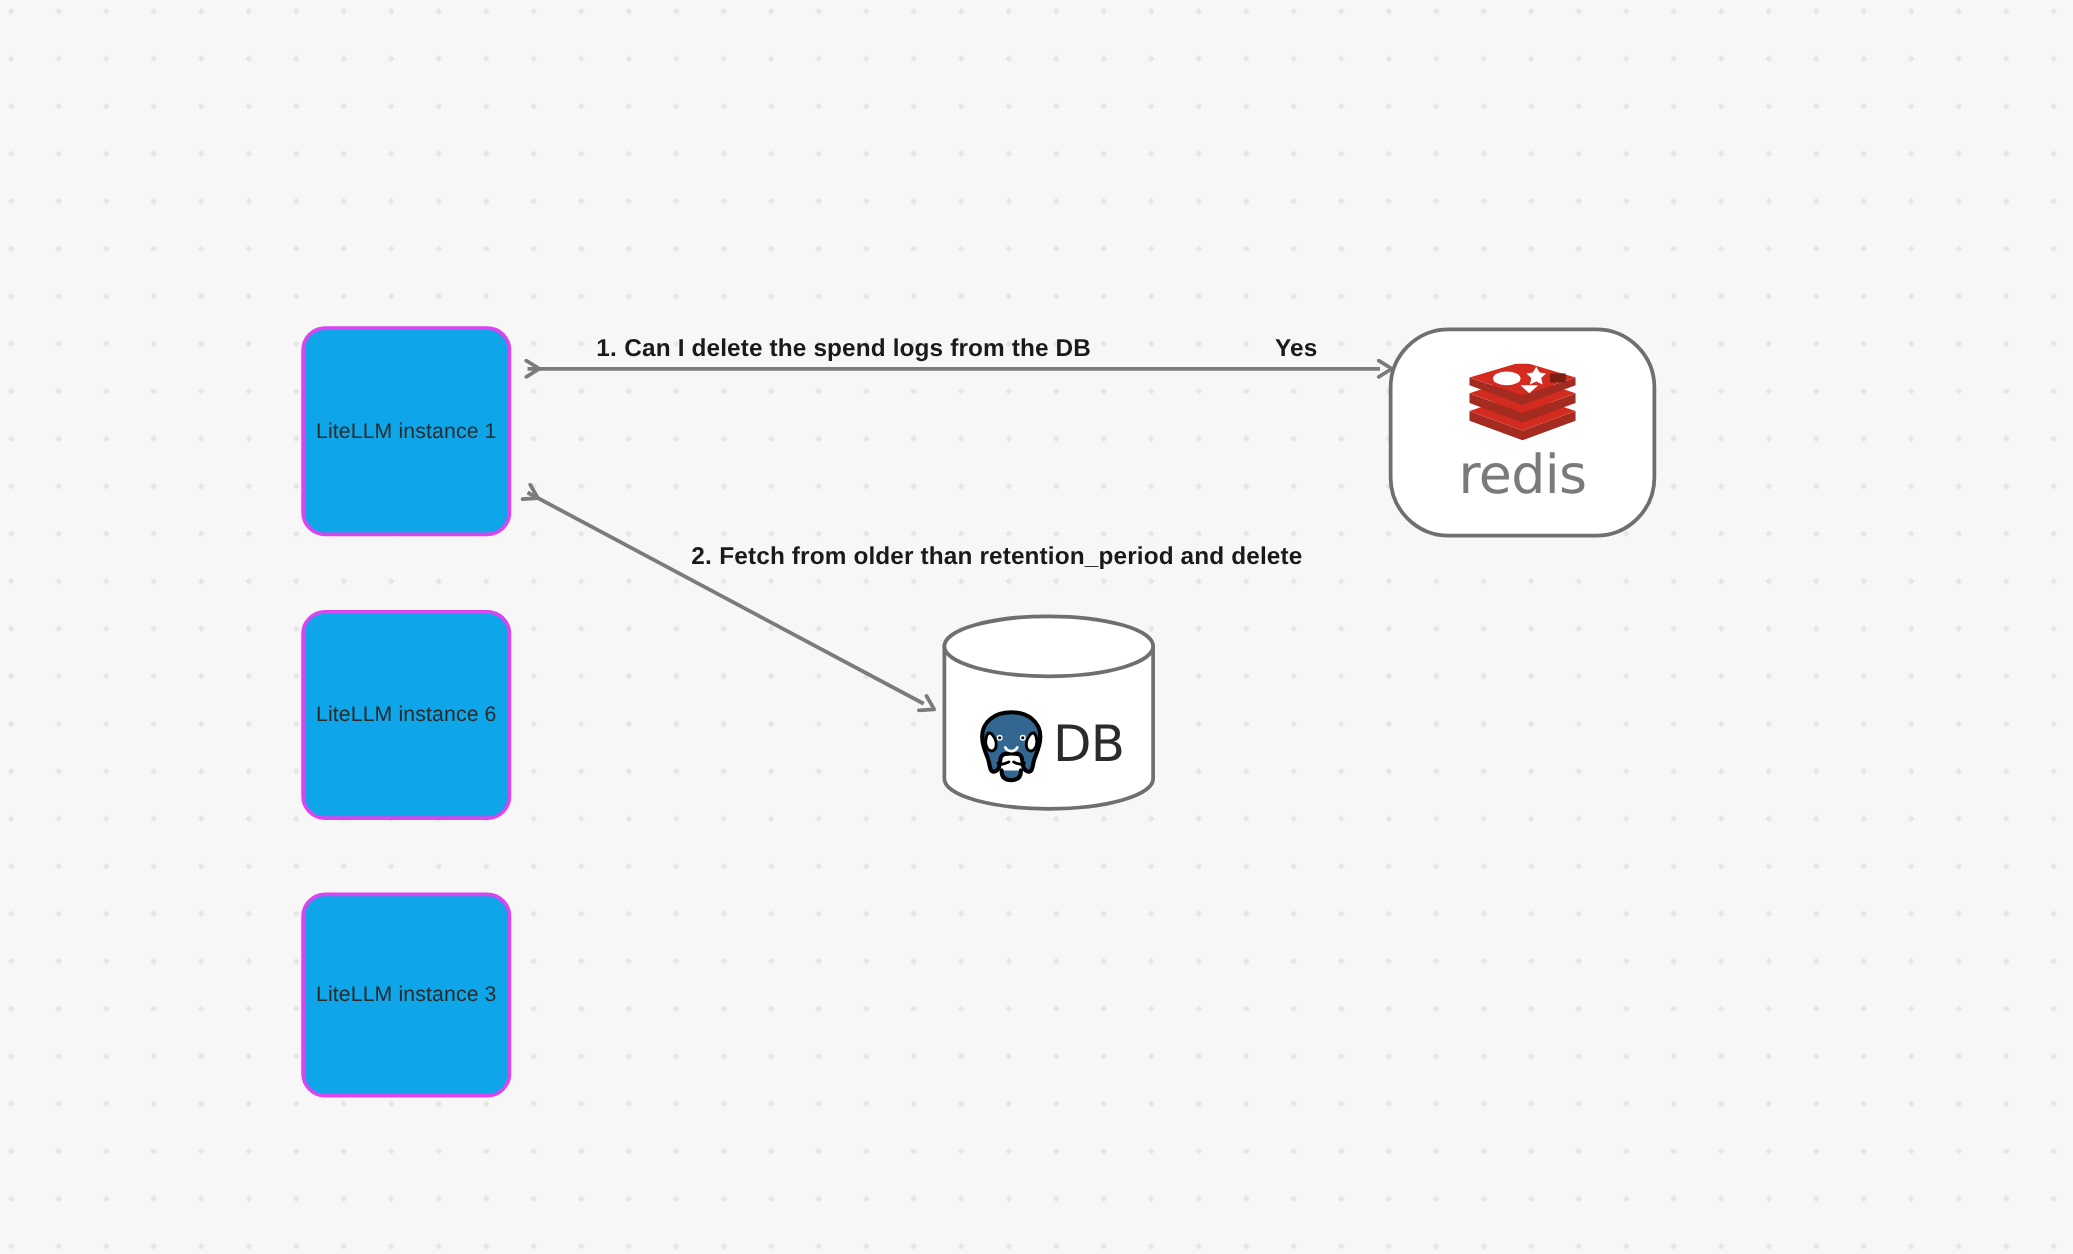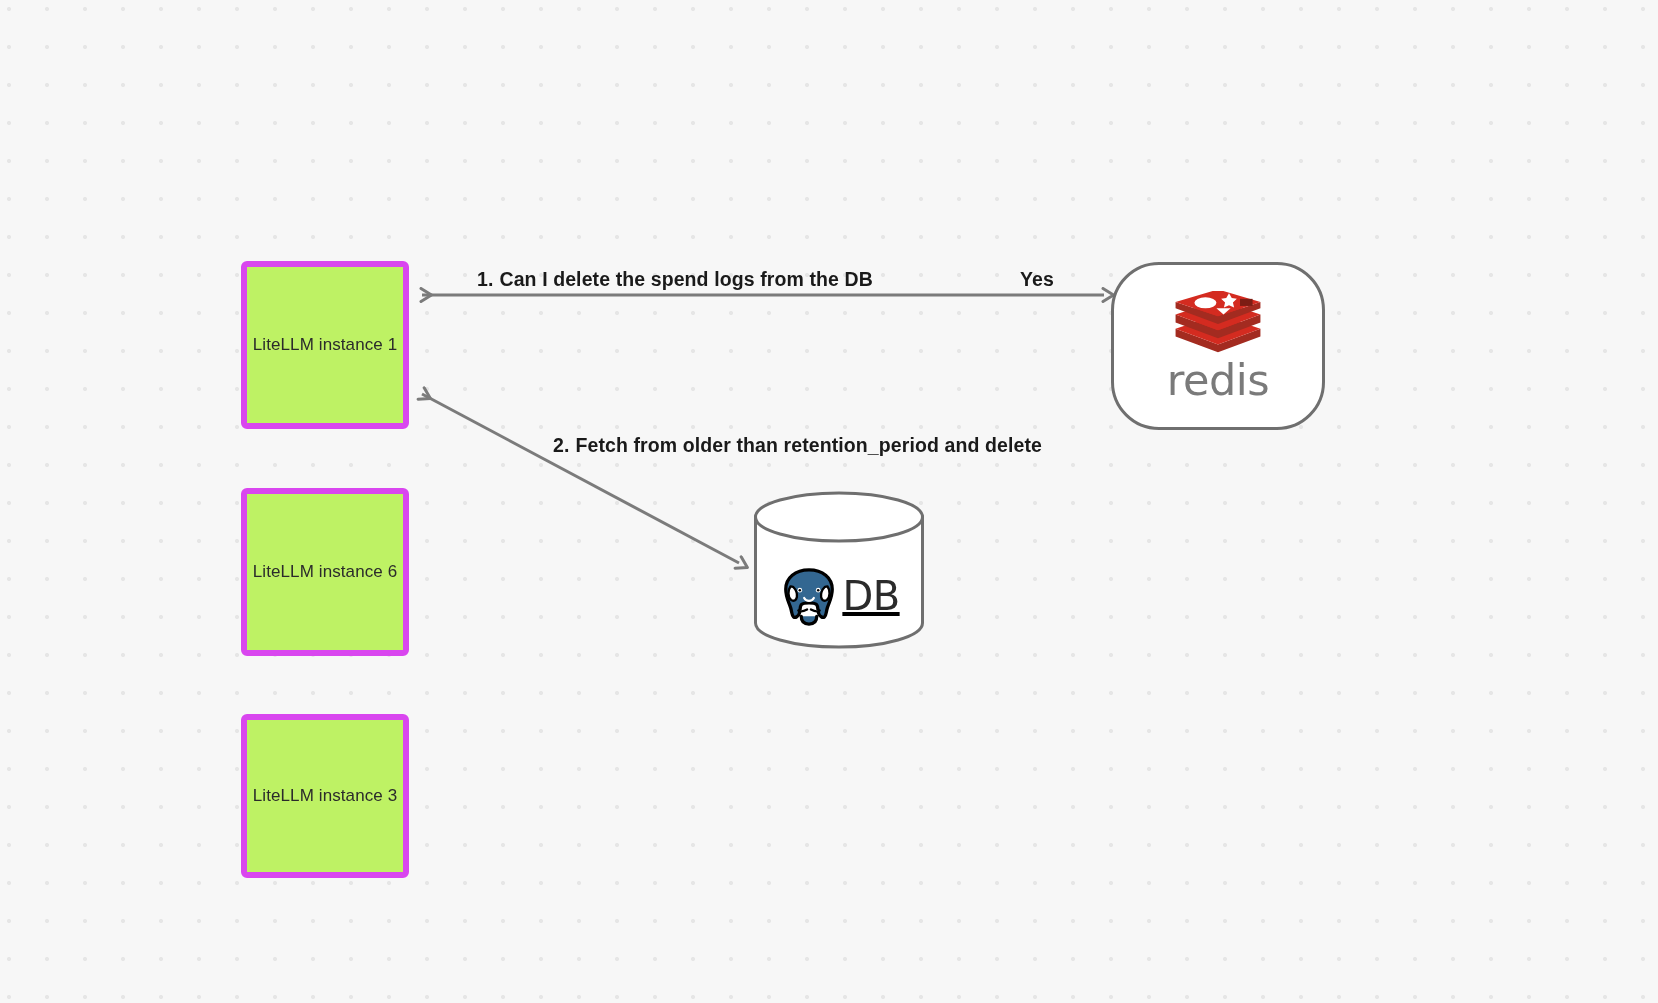--- a/index.html
+++ b/index.html
@@ -29,23 +29,23 @@
     height: 1003px;
     background-image: radial-gradient(#e6e6e6 2px, transparent 2.2px);
     background-size: 38px 38px;
     background-position: 28px 28px;
   }
 
   
   .node-box {
     position: absolute;
     box-sizing: border-box;
-    background: #bef264;
-    border: 6px solid #d946ef;
-    border-radius: 6px;
+    background: #0ea5e9;
+    border: 3px solid #d946ef;
+    border-radius: 19px;
     display: flex;
     align-items: center;
     justify-content: center;
   }
   .node-box .node-label {
     font-size: 17px;
     color: #2b2b2b;
     letter-spacing: 0.1px;
     white-space: nowrap;
   }
@@ -92,21 +92,20 @@
     overflow: visible;
   }
   #db-inner {
     position: absolute;
     left: 0; top: 52px;
     width: 172px; height: 106px;
     display: flex;
     align-items: center;
     justify-content: center;
     gap: 2px;
-    text-decoration: underline;
   }
   #pg-elephant { width: 62px; height: 62px; display: block; }
   #db-text {
     font-family: "DejaVu Sans", sans-serif;
     font-size: 40px;
     font-weight: 400;
     color: #2b2b2b;
     line-height: 1;
     letter-spacing: -0.5px;
   }

